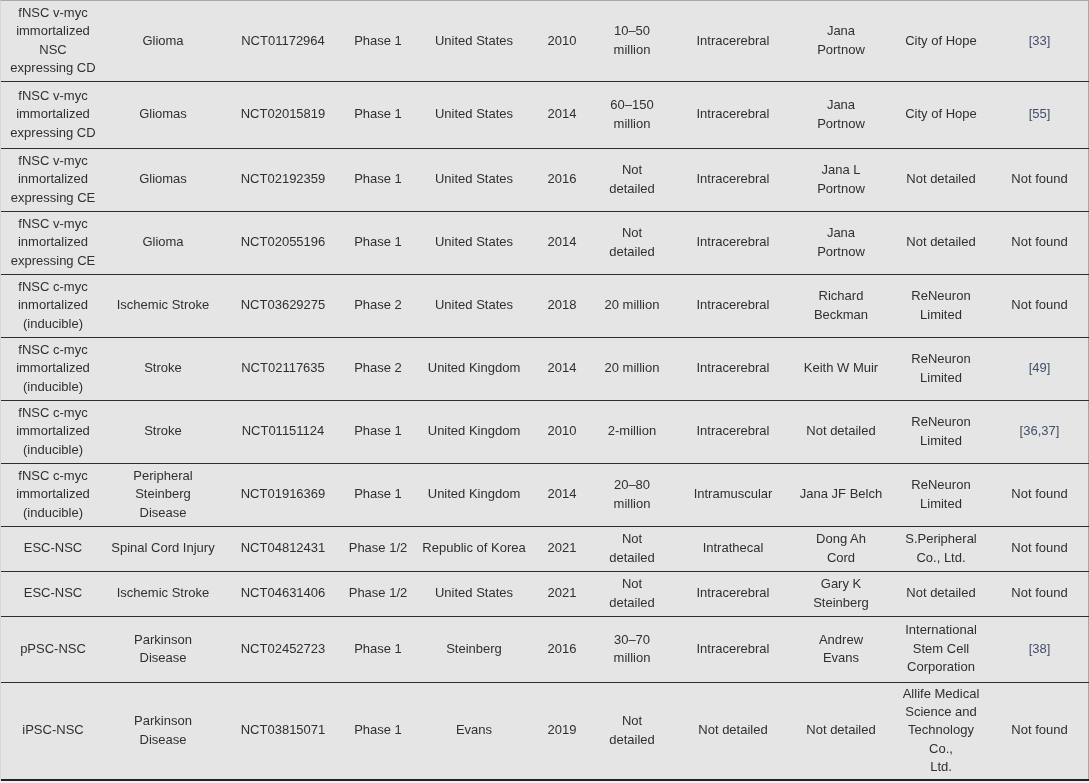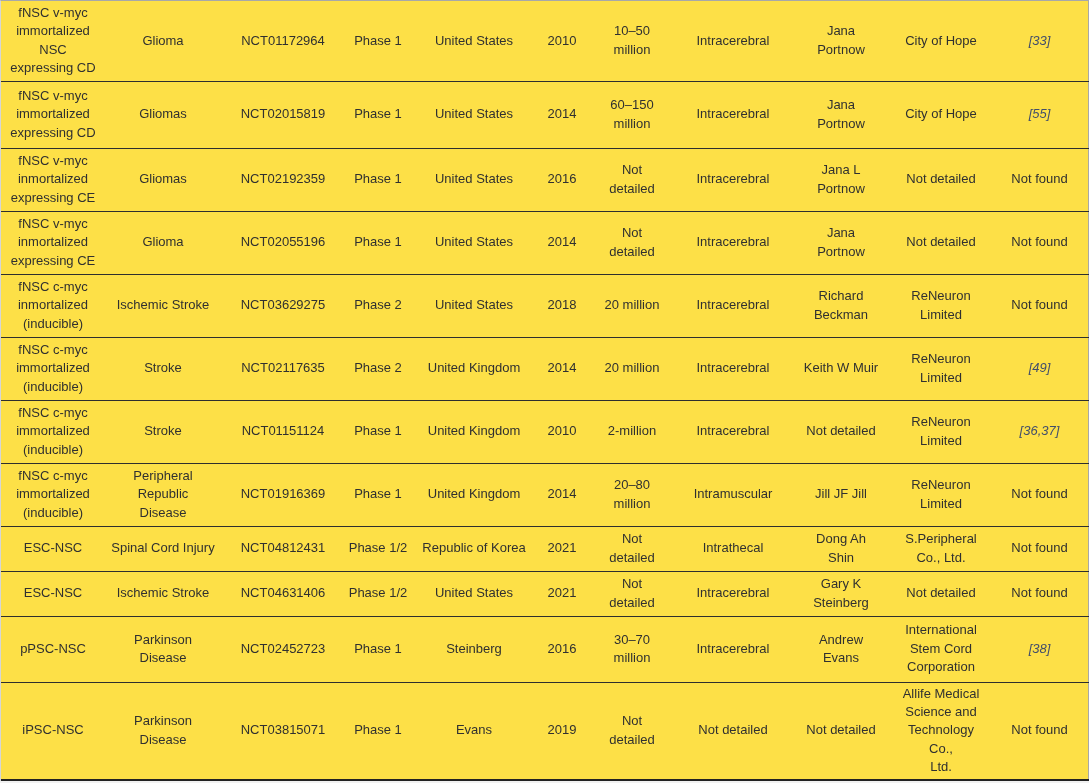--- a/index.html
+++ b/index.html
@@ -9,21 +9,21 @@
     font-family: "Liberation Sans", "DejaVu Sans", sans-serif;
   }
   body {
     width: 1089px;
   }
   .table-wrap {
     width: 1087px;
     border-top: 1px solid #a8a8a8;
     border-left: 1px solid #d6d6d6;
     border-right: 1px solid #a8a8a8;
-    background: #fde047;
+    background: #e5e5e5;
   }
   table.trials {
     width: 100%;
     border-collapse: collapse;
     table-layout: fixed;
     font-size: 13px;
     line-height: 1.42;
     color: #303030;
   }
   table.trials td {
@@ -47,21 +47,20 @@
   table.trials tr:nth-child(6)  { height: 63px; }
   table.trials tr:nth-child(7)  { height: 63px; }
   table.trials tr:nth-child(8)  { height: 63px; }
   table.trials tr:nth-child(9)  { height: 45px; }
   table.trials tr:nth-child(10) { height: 45px; }
   table.trials tr:nth-child(11) { height: 66px; }
   table.trials tr:nth-child(12) { height: 76px; }
   .ref-link {
     color: #424e6b;
     cursor: pointer;
-    font-style: italic;
   }
   .below-strip {
     width: 1089px;
     height: 7px;
     background: #f1f1f1;
   }
 </style>
 </head>
 <body>
 
@@ -196,46 +195,46 @@
           <td>Intracerebral</td>
           <td>Not detailed</td>
           <td>ReNeuron
 Limited</td>
           <td><span class="ref-link">[36,37]</span></td>
         </tr>
         <tr>
           <td>fNSC c-myc
 immortalized
 (inducible)</td>
-          <td>Peripheral Republic
+          <td>Peripheral Steinberg
 Disease</td>
           <td>NCT01916369</td>
           <td>Phase 1</td>
           <td>United Kingdom</td>
           <td>2014</td>
           <td>20–80
 million</td>
           <td>Intramuscular</td>
-          <td>Jill JF Jill</td>
+          <td>Jana JF Belch</td>
           <td>ReNeuron
 Limited</td>
           <td>Not found</td>
         </tr>
         <tr>
           <td>ESC-NSC</td>
           <td>Spinal Cord Injury</td>
           <td>NCT04812431</td>
           <td>Phase 1/2</td>
           <td>Republic of Korea</td>
           <td>2021</td>
           <td>Not
 detailed</td>
           <td>Intrathecal</td>
           <td>Dong Ah
-Shin</td>
+Cord</td>
           <td>S.Peripheral
 Co., Ltd.</td>
           <td>Not found</td>
         </tr>
         <tr>
           <td>ESC-NSC</td>
           <td>Ischemic Stroke</td>
           <td>NCT04631406</td>
           <td>Phase 1/2</td>
           <td>United States</td>
@@ -255,21 +254,21 @@
           <td>NCT02452723</td>
           <td>Phase 1</td>
           <td>Steinberg</td>
           <td>2016</td>
           <td>30–70
 million</td>
           <td>Intracerebral</td>
           <td>Andrew
 Evans</td>
           <td>International
-Stem Cord
+Stem Cell
 Corporation</td>
           <td><span class="ref-link">[38]</span></td>
         </tr>
         <tr>
           <td>iPSC-NSC</td>
           <td>Parkinson
 Disease</td>
           <td>NCT03815071</td>
           <td>Phase 1</td>
           <td>Evans</td>

